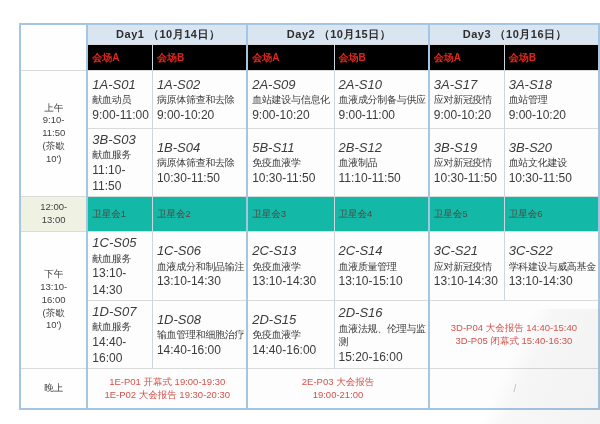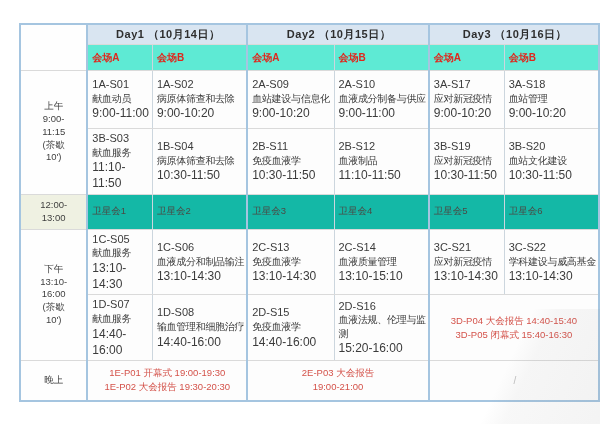--- a/index.html
+++ b/index.html
@@ -25,30 +25,30 @@
   }
   
   td.sep-day{border-left:2px solid #a5c5e0;}
   td.sep-in{border-left:1px solid #ccd6de;}
   
   td.dayhdr{
     background:#d9e5f1;text-align:center;font-weight:bold;
     font-size:11px;color:#2e2e2e;letter-spacing:0.5px;
   }
   td.venue{
-    background:#5eead4;font-weight:bold;font-size:10px;
+    background:#000000;font-weight:bold;font-size:10px;
   }
   td.venue .v{color:#e0261c;}
   
   td.timecol{
     text-align:center;padding:2px 18px;font-size:9.5px;color:#3f3f3f;background:#fefefe;
   }
   td.timecol .l{display:block;}
   
-  td.sess .code{font-size:11px;color:#3b3b3b;}
+  td.sess .code{font-size:13px;color:#3b3b3b;font-style:italic;}
   td.sess .title{font-size:10px;letter-spacing:-0.3px;color:#3b3b3b;white-space:nowrap;}
   td.sess .time{font-size:12px;color:#3b3b3b;}
   td.sess .title.wrap{white-space:normal;}
   
   td.sat{background:#14b8a6;font-size:9.5px;color:#4a4a45;}
   td.sat-time{background:#eff1e2;}
   
   td.plenary{
     text-align:center;color:#d4524a;font-size:9.5px;padding:0;
   }
@@ -87,21 +87,21 @@
     <td class="venue sep-in"><span class="v">会场B</span></td>
     <td class="venue sep-day"><span class="v">会场A</span></td>
     <td class="venue sep-in"><span class="v">会场B</span></td>
     <td class="venue sep-day"><span class="v">会场A</span></td>
     <td class="venue sep-in"><span class="v">会场B</span></td>
   </tr>
 
   <tr style="height:58px">
     <td rowspan="2" class="timecol">
       <span class="l">上午</span>
-      <span class="l">9:00-11:15</span>
+      <span class="l">9:10-11:50</span>
       <span class="l">(茶歇10')</span>
     </td>
     <td class="sess sep-day">
       <div class="code">1A-S01</div>
       <div class="title">献血动员</div>
       <div class="time">9:00-11:00</div>
     </td>
     <td class="sess sep-in">
       <div class="code">1A-S02</div>
       <div class="title">病原体筛查和去除</div>
@@ -134,21 +134,21 @@
       <div class="code">3B-S03</div>
       <div class="title">献血服务</div>
       <div class="time">11:10-11:50</div>
     </td>
     <td class="sess sep-in">
       <div class="code">1B-S04</div>
       <div class="title">病原体筛查和去除</div>
       <div class="time">10:30-11:50</div>
     </td>
     <td class="sess sep-day">
-      <div class="code">2B-S11</div>
+      <div class="code">5B-S11</div>
       <div class="title">免疫血液学</div>
       <div class="time">10:30-11:50</div>
     </td>
     <td class="sess sep-in">
       <div class="code">2B-S12</div>
       <div class="title">血液制品</div>
       <div class="time">11:10-11:50</div>
     </td>
     <td class="sess sep-day">
       <div class="code">3B-S19</div>

